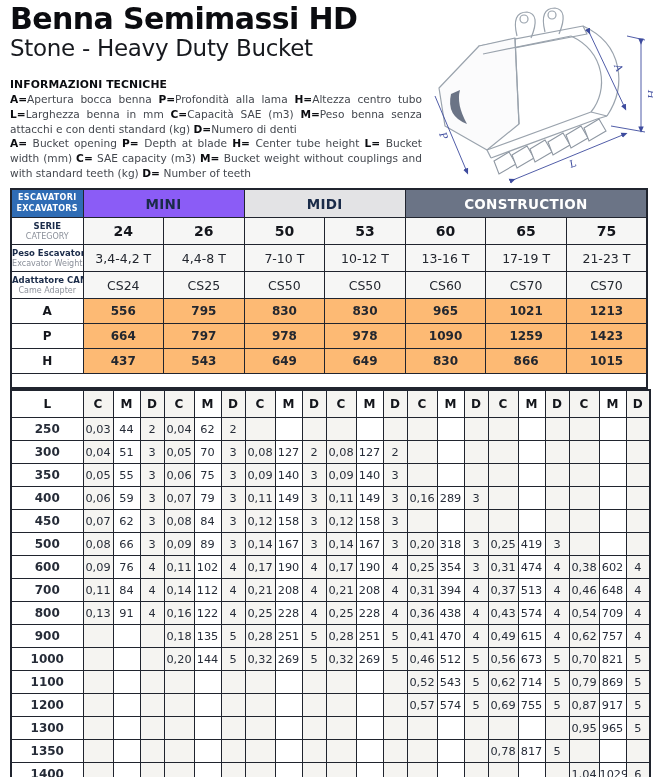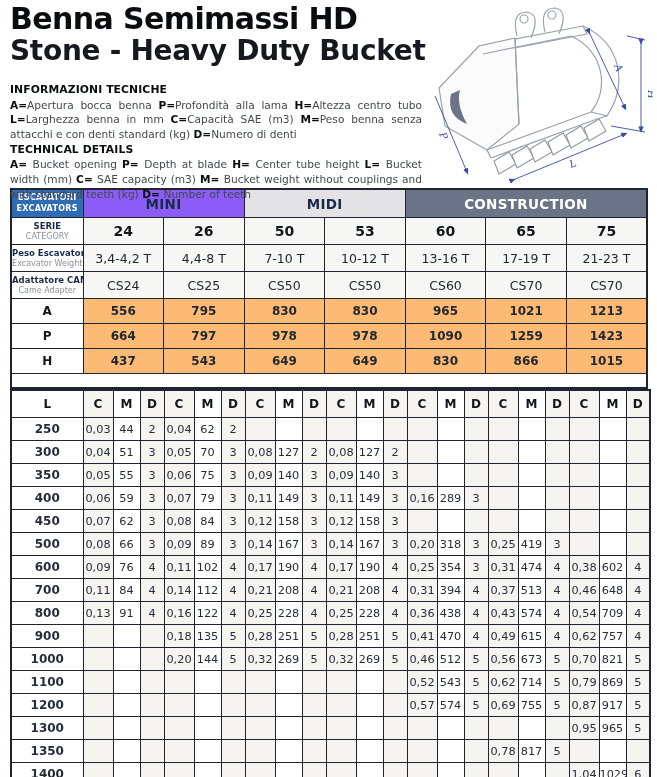--- a/index.html
+++ b/index.html
@@ -2,25 +2,25 @@
 <html><head>
 <meta charset="utf-8">
 <style>
   html,body{margin:0;padding:0;background:#fff;}
   .page{position:relative;width:657px;height:777px;overflow:hidden;background:#fff;
         font-family:"DejaVu Sans","Liberation Sans",sans-serif;color:#16181d;}
   
   .top{position:relative;height:186px;}
   .title{margin:2px 0 0 10px;font-size:30px;line-height:1.12;font-weight:700;
          letter-spacing:-0.6px;color:#0b0c10;}
-  .subtitle{margin:0 0 16px 10px;font-size:28px;line-height:1.1;font-weight:700;
+  .subtitle{margin:0 0 16px 10px;font-size:23px;line-height:1.1;font-weight:400;
             letter-spacing:-0.3px;color:#17191e;}
   .info{margin:2px 0 0 10px;width:412px;font-size:10.6px;line-height:1.4;
         color:#43474e;text-align:justify;}
-  .info .ihead{font-weight:700;color:#0b0c10;font-size:10.8px;letter-spacing:.1px;}
+  .info .ihead{font-weight:700;color:#0b0c10;font-size:10.8px;letter-spacing:.1px;margin-top:8px;}
   .info b{color:#0b0c10;font-weight:700;}
   .bucket{position:absolute;top:0;right:4px;width:232px;height:184px;}
   
   table{border-collapse:collapse;table-layout:fixed;margin-left:10px;}
   .spec,.size{width:638px;border:2px solid #20242e;}
   .spec td,.size td,.size th{border:1px solid #20242e;text-align:center;
         vertical-align:middle;padding:0;overflow:hidden;white-space:nowrap;}
   
   .spec .corner{background:#2f6cb5;color:#fff;height:27px;}
   .spec .corner .c1,.spec .corner .c2{font-size:8px;font-weight:700;line-height:1.3;letter-spacing:.3px;}
@@ -47,21 +47,20 @@
 <body>
 
 <div class="page">
 
   <div class="top">
     <div class="title">Benna Semimassi HD</div>
     <div class="subtitle">Stone - Heavy Duty Bucket</div>
     <div class="info">
       <div class="ihead">INFORMAZIONI TECNICHE</div>
       <div><b>A=</b>Apertura bocca benna <b>P=</b>Profondità alla lama <b>H=</b>Altezza centro tubo <b>L=</b>Larghezza benna in mm <b>C=</b>Capacità SAE (m3) <b>M=</b>Peso benna senza attacchi e con denti standard (kg) <b>D=</b>Numero di denti</div>
-      <div class="ihead">TECHNICAL DETAILS</div>
       <div><b>A= </b>Bucket opening <b>P= </b>Depth at blade <b>H= </b>Center tube height <b>L= </b>Bucket width (mm) <b>C= </b>SAE capacity (m3) <b>M= </b>Bucket weight without couplings and with standard teeth (kg) <b>D= </b>Number of teeth</div>
     </div>
 
     <svg class="bucket" viewBox="0 0 232 184">
       <defs>
         <marker id="arr" markerWidth="8" markerHeight="8" refX="4" refY="4" orient="auto">
           <path d="M0,1 L7,4 L0,7 Z" fill="#3d4b9e"></path>
         </marker>
         <path id="tooth" d="M0,0 l-15,9 l5,13 l17,-10 z" fill="#fff" stroke="#8e97a2" stroke-width="1.1"></path>
       </defs>

